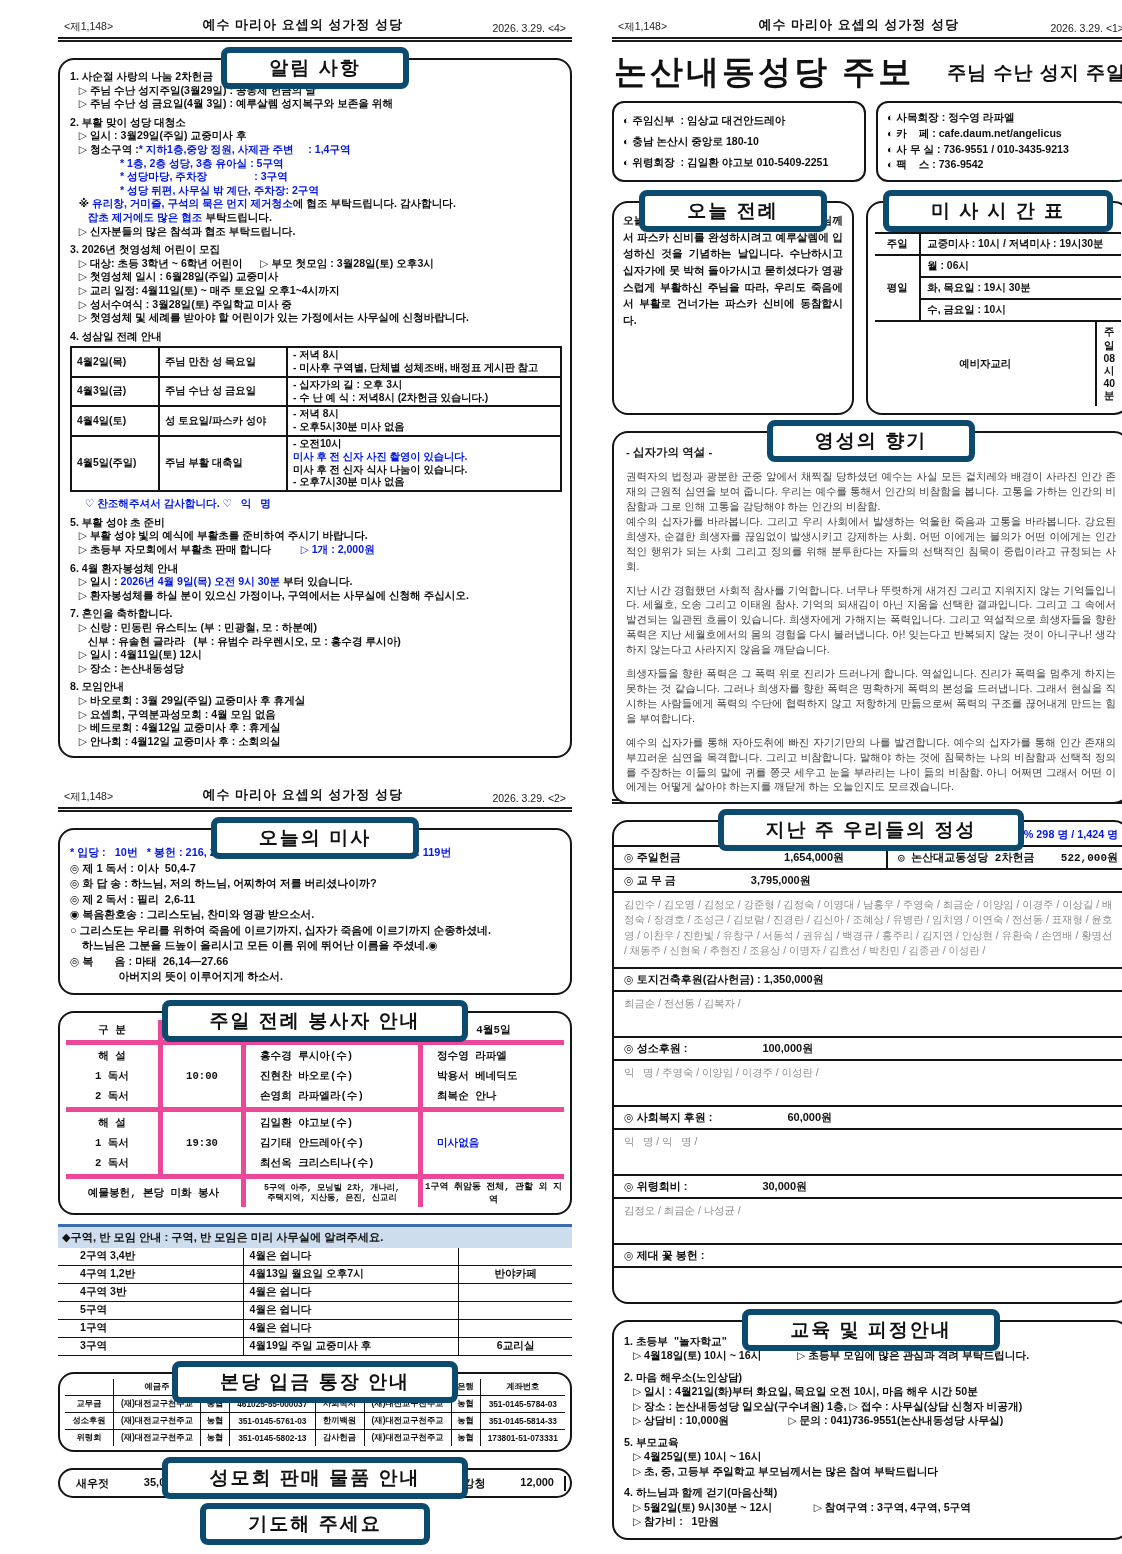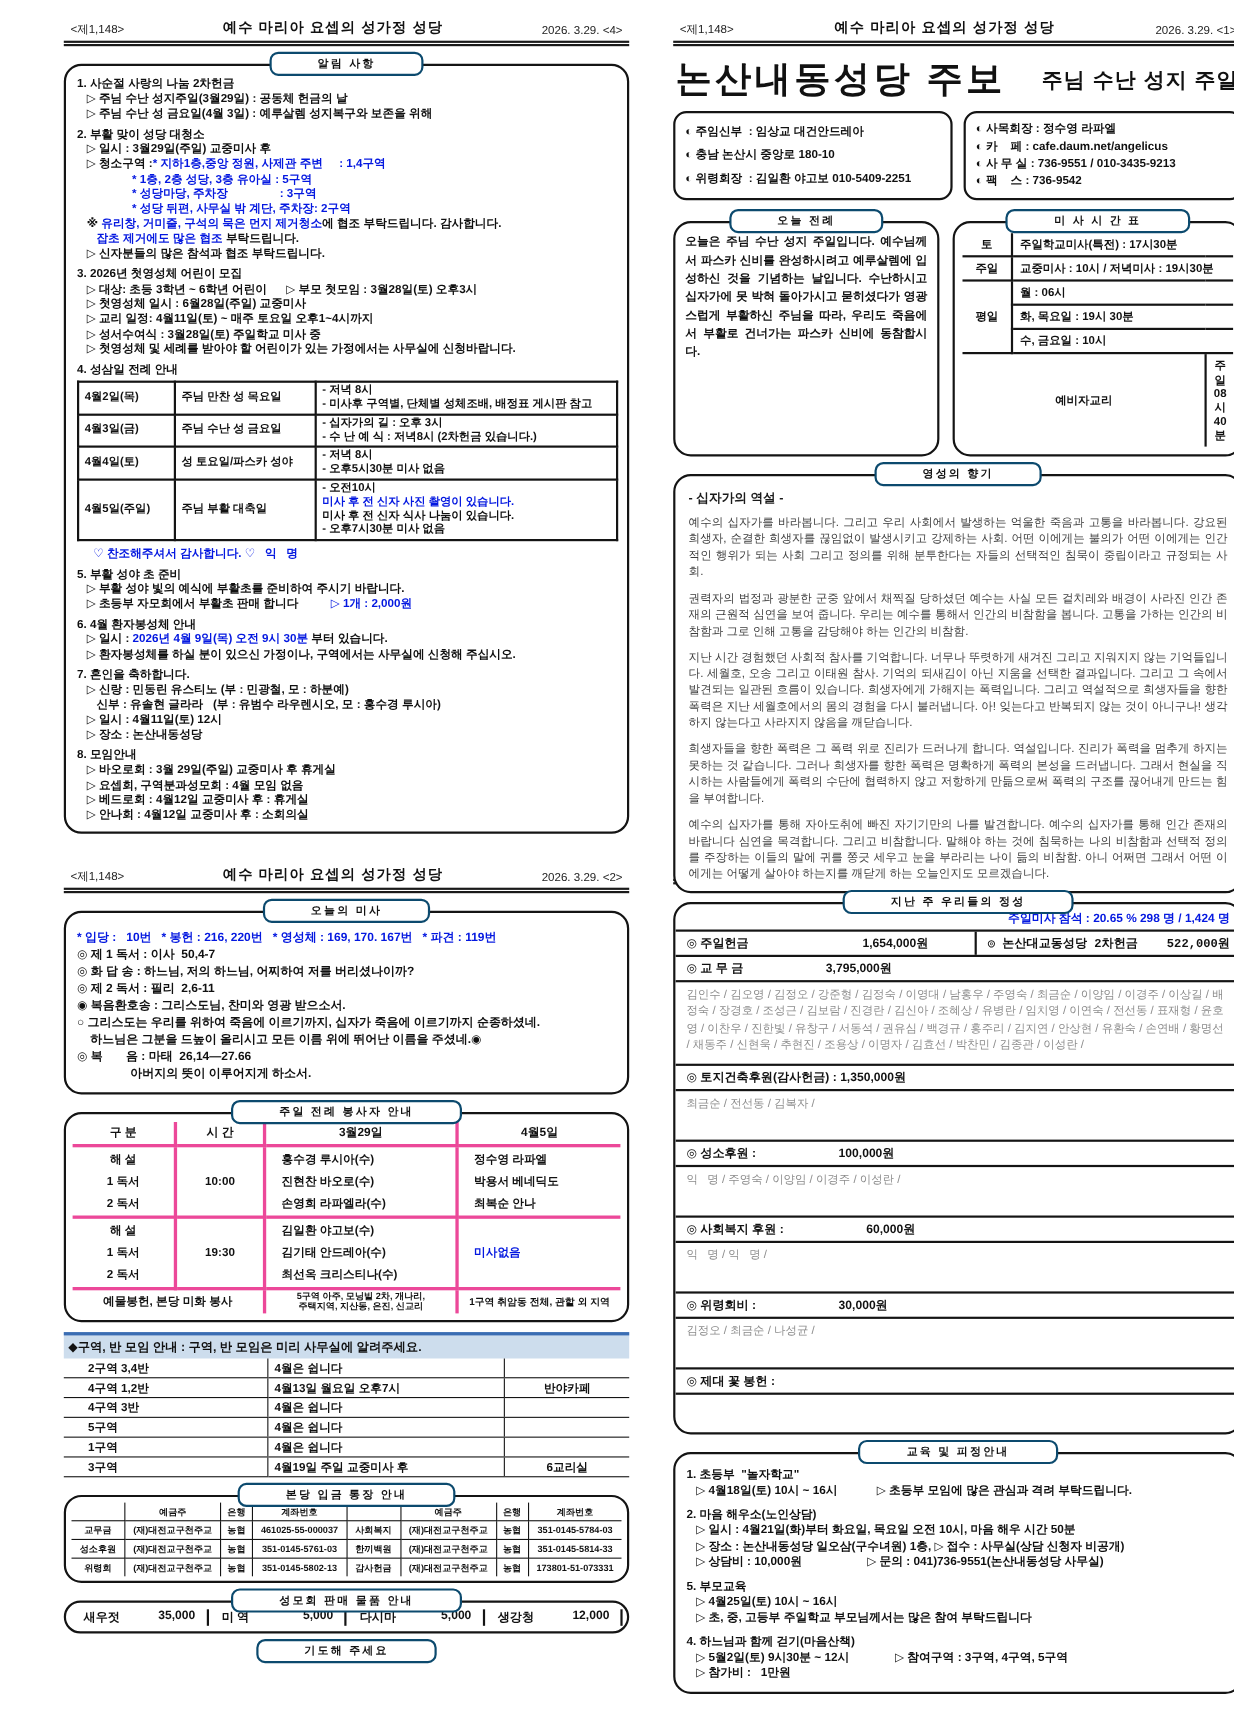--- a/index.html
+++ b/index.html
@@ -9,21 +9,21 @@
   #pg4 {left:26px;  top:14px;  width:514px; height:758px;}
   #pg1 {left:580px; top:14px;  width:518px; height:758px;}
   #pg2 {left:26px;  top:784px; width:514px; height:758px;}
   #pg3 {left:580px; top:776px; width:518px; height:758px;}
 
   .phead {display:flex; justify-content:space-between; align-items:flex-end; padding:2px 6px 3px; border-bottom:5px double #1a1a1a;}
   .phead .c {font-weight:bold; font-size:13px; letter-spacing:1px;}
   .phead .s {font-size:10.5px; color:#222;}
 
   .sec {text-align:center; position:relative; z-index:3; margin-top:5px; height:24px;}
-  .secbox {display:inline-block; background:#fff; border:2px solid #0c4a6e; border-radius:8px; padding:2px 42px; font-weight:bold; font-size:10px; letter-spacing:2px;}
+  .secbox {display:inline-block; background:#fff; border:6px solid #0c4a6e; border-radius:8px; padding:2px 42px; font-weight:bold; font-size:19px; letter-spacing:2px;}
   .rbox {position:relative; z-index:1; border:2.5px solid #141414; border-radius:16px; margin-top:-13px; padding:15px 10px 8px; background:#fff;}
 
   .ln {white-space:pre-wrap; font-weight:bold; font-size:10.6px; line-height:13.6px; color:#101010;}
   .ln.gap {margin-top:5px;}
   .blu {color:#0418e0;}
   .list {display:block;}
 
   
   #pg4 .rbox {padding:10px 8px 8px 10px;}
   .tb3 {width:100%; border-collapse:collapse; margin:3px 0 2px;}
@@ -51,21 +51,21 @@
   .mst .cat {text-align:center;}
   .essaybox {padding:12px 12px 8px;}
   .ehead {font-weight:bold; font-size:11.5px; margin-bottom:8px; color:#1a1a1a;}
   .essay .ln {font-weight:normal; color:#3c3c3c; font-size:10.5px; line-height:14.9px; text-align:justify; white-space:normal;}
   .essay .ln.gap {margin-top:9px;}
 
   
   .mass .ln {font-size:10.9px; line-height:15.5px;}
   .srvbox {padding:7px 6px 6px;}
   .srv {width:100%; border-collapse:collapse; border:hidden;}
-  .srv td,.srv th {border:3px solid #ec4899; font-weight:bold; font-size:10.6px; text-align:center; vertical-align:middle; padding:1px 2px;}
+  .srv td,.srv th {border:5px solid #ec4899; font-weight:bold; font-size:10.6px; text-align:center; vertical-align:middle; padding:1px 2px;font-family:Liberation Mono, monospace;}
   .srv th {font-size:10.8px; height:18px;}
   .srv .w1 {width:88px;} .srv .w2 {width:74px;} .srv .w3 {width:168px;}
   .srv .stack div {line-height:20px;}
   .srv .names {text-align:left; padding-left:14px;}
   .srv .sm div {font-size:8.3px; line-height:9.8px;}
   .srv .sm2 {font-size:9px;}
   .notice {margin-top:9px; border-top:3px solid #3a6db3; background:#cddded; font-weight:bold; font-size:11.2px; padding:3px 6px 3px 4px;}
   .grp {width:100%; border-collapse:collapse;}
   .grp td {border-bottom:1.5px solid #141414; font-weight:bold; font-size:10.6px; padding:1px 6px; height:15px;}
   .grp td+td {border-left:1.5px solid #141414;}
@@ -261,25 +261,25 @@
                 </tr>
           </tbody>
             </table>
         </div>
       </div>
     </div>
     <div class="sec"><span class="secbox">영성의 향기</span></div>
     <div class="rbox essaybox">
       <div class="ehead">- 십자가의 역설 -</div>
       <div class="list essay">
+          <div class="ln gap"><span>권력자의 법정과 광분한 군중 앞에서 채찍질 당하셨던 예수는 사실 모든 겉치레와 배경이 사라진 인간 존재의 근원적 심연을 보여 줍니다. 우리는 예수를 통해서 인간의 비참함을 봅니다. 고통을 가하는 인간의 비참함과 그로 인해 고통을 감당해야 하는 인간의 비참함.</span></div>
           <div class="ln"><span>예수의 십자가를 바라봅니다. 그리고 우리 사회에서 발생하는 억울한 죽음과 고통을 바라봅니다. 강요된 희생자, 순결한 희생자를 끊임없이 발생시키고 강제하는 사회. 어떤 이에게는 불의가 어떤 이에게는 인간적인 행위가 되는 사회 그리고 정의를 위해 분투한다는 자들의 선택적인 침묵이 중립이라고 규정되는 사회.</span></div>
-          <div class="ln gap"><span>권력자의 법정과 광분한 군중 앞에서 채찍질 당하셨던 예수는 사실 모든 겉치레와 배경이 사라진 인간 존재의 근원적 심연을 보여 줍니다. 우리는 예수를 통해서 인간의 비참함을 봅니다. 고통을 가하는 인간의 비참함과 그로 인해 고통을 감당해야 하는 인간의 비참함.</span></div>
           <div class="ln gap"><span>지난 시간 경험했던 사회적 참사를 기억합니다. 너무나 뚜렷하게 새겨진 그리고 지워지지 않는 기억들입니다. 세월호, 오송 그리고 이태원 참사. 기억의 되새김이 아닌 지움을 선택한 결과입니다. 그리고 그 속에서 발견되는 일관된 흐름이 있습니다. 희생자에게 가해지는 폭력입니다. 그리고 역설적으로 희생자들을 향한 폭력은 지난 세월호에서의 몸의 경험을 다시 불러냅니다. 아! 잊는다고 반복되지 않는 것이 아니구나! 생각하지 않는다고 사라지지 않음을 깨닫습니다.</span></div>
           <div class="ln gap"><span>희생자들을 향한 폭력은 그 폭력 위로 진리가 드러나게 합니다. 역설입니다. 진리가 폭력을 멈추게 하지는 못하는 것 같습니다. 그러나 희생자를 향한 폭력은 명확하게 폭력의 본성을 드러냅니다. 그래서 현실을 직시하는 사람들에게 폭력의 수단에 협력하지 않고 저항하게 만듦으로써 폭력의 구조를 끊어내게 만드는 힘을 부여합니다.</span></div>
-          <div class="ln gap"><span>예수의 십자가를 통해 자아도취에 빠진 자기기만의 나를 발견합니다. 예수의 십자가를 통해 인간 존재의 바랍니다 심연을 목격합니다. 그리고 비참합니다. 말해야 하는 것에 침묵하는 나의 비참함과 선택적 정의를 주장하는 이들의 말에 귀를 쫑긋 세우고 눈을 부라리는 나이 듦의 비참함. 아니 어쩌면 그래서 어떤 이에게는 어떻게 살아야 하는지를 깨닫게 하는 오늘인지도 모르겠습니다.</span></div>
+          <div class="ln gap"><span>예수의 십자가를 통해 자아도취에 빠진 자기기만의 나를 발견합니다. 예수의 십자가를 통해 인간 존재의 부끄러운 심연을 목격합니다. 그리고 비참합니다. 말해야 하는 것에 침묵하는 나의 비참함과 선택적 정의를 주장하는 이들의 말에 귀를 쫑긋 세우고 눈을 부라리는 나이 듦의 비참함. 아니 어쩌면 그래서 어떤 이에게는 어떻게 살아야 하는지를 깨닫게 하는 오늘인지도 모르겠습니다.</span></div>
         </div>
     </div>
   </section>
 
   <section class="page" id="pg2">
     <header class="phead">
       <span class="s">&lt;제1,148&gt;</span>
       <span class="c">예수 마리아 요셉의 성가정 성당</span>
       <span class="s"><span>2026. 3.29.</span>  <span>&lt;2&gt;</span></span>
     </header>

